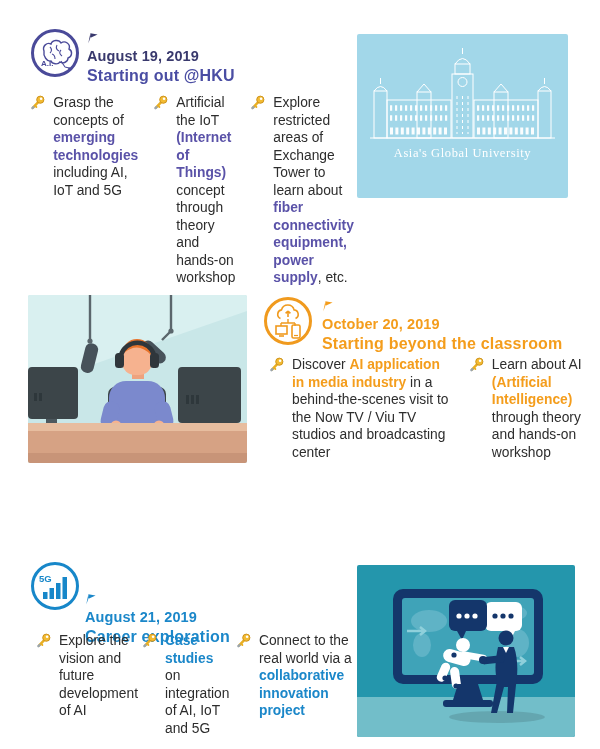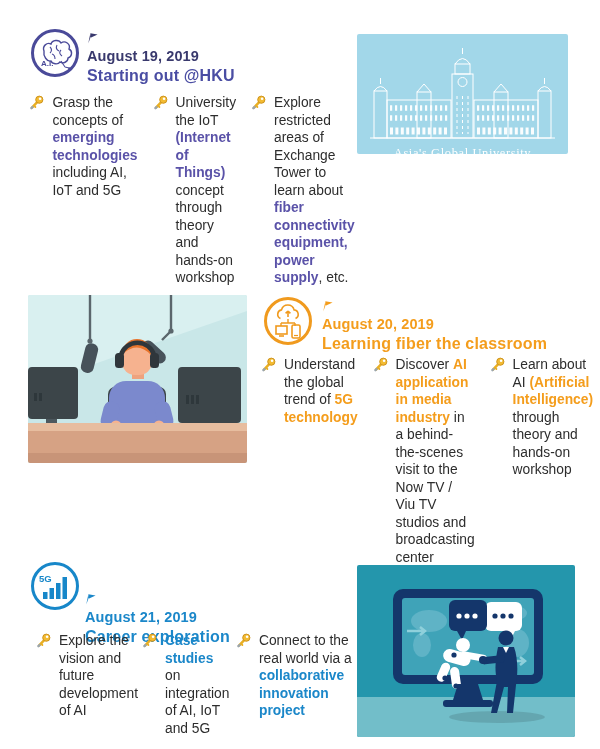--- a/index.html
+++ b/index.html
@@ -65,35 +65,35 @@
         <p><span>Grasp the concepts of </span><span class="hl">emerging technologies</span><span> including AI, IoT and 5G</span></p>
       </div>
       <div class="bullet">
         <svg width="15" height="15" viewBox="0 0 15 15">
     <line x1="8.2" y1="7.2" x2="3" y2="12.6" stroke="#e9af23" stroke-width="2.4" stroke-linecap="round"></line>
     <line x1="3.6" y1="12" x2="2.4" y2="13.2" stroke="#9aa5ad" stroke-width="2.4" stroke-linecap="round"></line>
     <line x1="5" y1="10.6" x2="6.4" y2="12" stroke="#e9af23" stroke-width="1.8" stroke-linecap="round"></line>
     <circle cx="10.3" cy="4.7" r="3.6" fill="#f3bb32" stroke="#cf941d" stroke-width="1"></circle>
     <circle cx="11.1" cy="3.8" r="1.3" fill="#fff"></circle>
   </svg>
-        <p><span>University the IoT </span><span class="hl">(Internet of Things)</span><span> concept through theory and hands-on workshop</span></p>
+        <p><span>Artificial the IoT </span><span class="hl">(Internet of Things)</span><span> concept through theory and hands-on workshop</span></p>
       </div>
       <div class="bullet">
         <svg width="15" height="15" viewBox="0 0 15 15">
     <line x1="8.2" y1="7.2" x2="3" y2="12.6" stroke="#e9af23" stroke-width="2.4" stroke-linecap="round"></line>
     <line x1="3.6" y1="12" x2="2.4" y2="13.2" stroke="#9aa5ad" stroke-width="2.4" stroke-linecap="round"></line>
     <line x1="5" y1="10.6" x2="6.4" y2="12" stroke="#e9af23" stroke-width="1.8" stroke-linecap="round"></line>
     <circle cx="10.3" cy="4.7" r="3.6" fill="#f3bb32" stroke="#cf941d" stroke-width="1"></circle>
     <circle cx="11.1" cy="3.8" r="1.3" fill="#fff"></circle>
   </svg>
         <p><span>Explore restricted areas of Exchange Tower to learn about </span><span class="hl">fiber connectivity equipment, power supply</span><span>, etc.</span></p>
       </div>
     </div>
 
-  <div class="photo" id="hku-photo" style="left: 357px; top: 34px; width: 211px; height: 120px; --bg: #a2d7e9;">
+  <div class="photo" id="hku-photo" style="left: 357px; top: 34px; width: 211px; height: 164px; --bg: #a2d7e9;">
     <svg width="211" height="164" viewBox="0 0 211 164">
       <g stroke="#fff" fill="none" stroke-width="1">
         <line x1="13" y1="104" x2="198" y2="104"></line>
 
         <rect x="17" y="57" width="13" height="47"></rect>
         <path d="M17,57 q6.5,-9 13,0"></path>
         <line x1="23.5" y1="44" x2="23.5" y2="50"></line>
         <rect x="181" y="57" width="13" height="47"></rect>
         <path d="M181,57 q6.5,-9 13,0"></path>
         <line x1="187.5" y1="44" x2="187.5" y2="50"></line>
@@ -183,36 +183,26 @@
       <path d="M31,39.5 h4" stroke="currentColor" stroke-width="1.2"></path>
     </svg>
   </div>
 
   <div class="sec-head" style="left: 322px; top: 299px; --accent: #f49d1c; --date: #f49d1c; --hl: #f49d1c; --icon: #f09a1e;">
     <div class="date-row" style="color:var(--date)">
       <svg class="flag" width="11" height="12" viewBox="0 0 11 12">
     <path d="M1.2,11.5 L3.4,1.2 L3.9,4.6 Z" fill="currentColor"></path>
     <path d="M3.4,1.2 L10.6,2.6 L4.1,5.4 Z" fill="currentColor"></path>
   </svg>
-      <span class="date-txt">August 20, 2019</span>
-    </div>
-    <div class="sec-title">Learning fiber the classroom</div>
+      <span class="date-txt">October 20, 2019</span>
+    </div>
+    <div class="sec-title">Starting beyond the classroom</div>
   </div>
 
   <div class="bullets" style="left: 269px; top: 356px; width: 316px; --accent: #f49d1c; --date: #f49d1c; --hl: #f49d1c; --icon: #f09a1e;">
-      <div class="bullet">
-        <svg width="15" height="15" viewBox="0 0 15 15">
-    <line x1="8.2" y1="7.2" x2="3" y2="12.6" stroke="#e9af23" stroke-width="2.4" stroke-linecap="round"></line>
-    <line x1="3.6" y1="12" x2="2.4" y2="13.2" stroke="#9aa5ad" stroke-width="2.4" stroke-linecap="round"></line>
-    <line x1="5" y1="10.6" x2="6.4" y2="12" stroke="#e9af23" stroke-width="1.8" stroke-linecap="round"></line>
-    <circle cx="10.3" cy="4.7" r="3.6" fill="#f3bb32" stroke="#cf941d" stroke-width="1"></circle>
-    <circle cx="11.1" cy="3.8" r="1.3" fill="#fff"></circle>
-  </svg>
-        <p><span>Understand the global trend of </span><span class="hl">5G technology</span></p>
-      </div>
       <div class="bullet">
         <svg width="15" height="15" viewBox="0 0 15 15">
     <line x1="8.2" y1="7.2" x2="3" y2="12.6" stroke="#e9af23" stroke-width="2.4" stroke-linecap="round"></line>
     <line x1="3.6" y1="12" x2="2.4" y2="13.2" stroke="#9aa5ad" stroke-width="2.4" stroke-linecap="round"></line>
     <line x1="5" y1="10.6" x2="6.4" y2="12" stroke="#e9af23" stroke-width="1.8" stroke-linecap="round"></line>
     <circle cx="10.3" cy="4.7" r="3.6" fill="#f3bb32" stroke="#cf941d" stroke-width="1"></circle>
     <circle cx="11.1" cy="3.8" r="1.3" fill="#fff"></circle>
   </svg>
         <p><span>Discover </span><span class="hl">AI application in media industry</span><span> in a behind-the-scenes visit to the Now TV / Viu TV studios and broadcasting center</span></p>
       </div>

